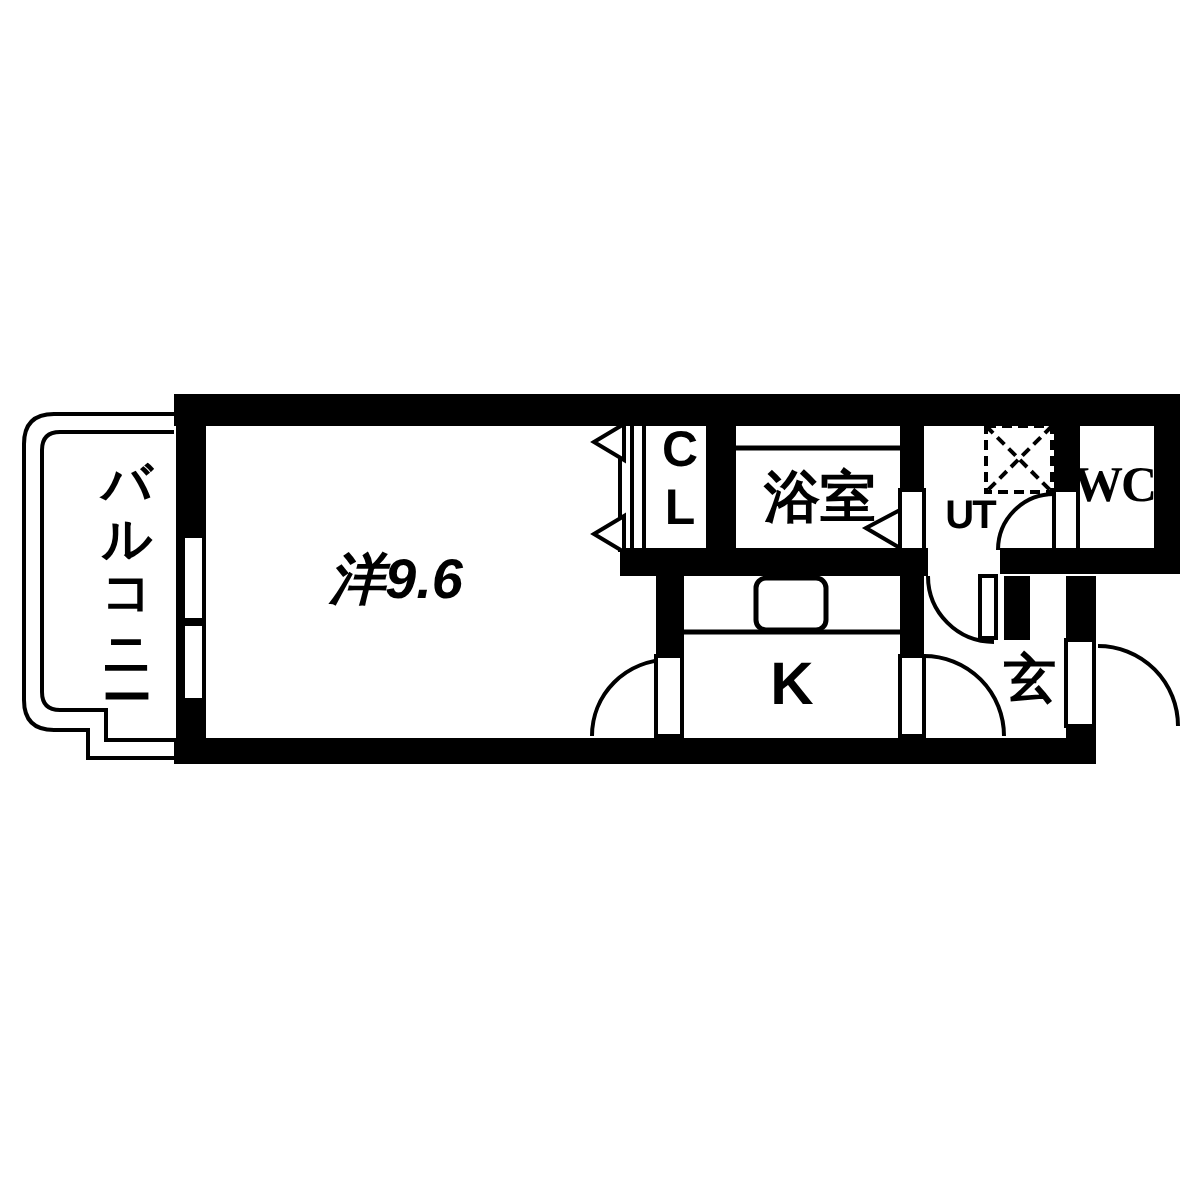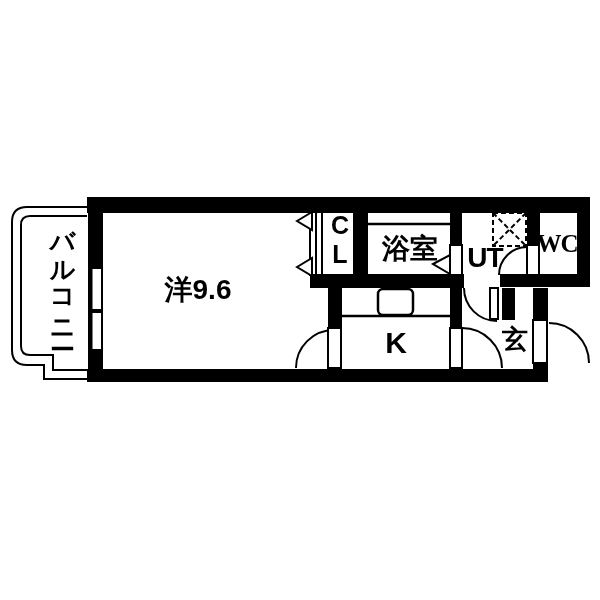--- a/index.html
+++ b/index.html
@@ -97,30 +97,30 @@
       </g>
       <g>
         <path d="M 549 323 A 40 40 0 0 1 589 363"></path>
         <rect x="533" y="320" width="14" height="43" fill="#ffffff"></rect>
       </g>
     </g>
   </svg>
 
   <div class="lbl-vert" style="left:50px;top:213px;font-size:25px;">バルコニー</div>
 
-  <div class="lbl" style="left:198px;top:290px;font-size:28px;">洋9.6</div>
+  <div class="lbl" style="left:198px;top:290px;font-size:28px;font-style:italic;">洋9.6</div>
 
   <div class="lbl lbl-cl" style="left:340px;top:240px;font-size:25px;">
     <span>C</span><br>
     <span>L</span>
   </div>
 
   <div class="lbl" style="left:410px;top:249px;font-size:28px;">浴室</div>
 
-  <div class="lbl" style="left:485px;top:258px;font-size:28px;letter-spacing:-1px;">UT</div>
+  <div class="lbl" style="left:485px;top:258px;font-size:20px;letter-spacing:-1px;">UT</div>
 
   <div class="lbl" style="left:557px;top:243px;font-size:25px;letter-spacing:-1px;font-family:Liberation Serif, serif;">WC</div>
 
   <div class="lbl" style="left:396px;top:343px;font-size:30px;">K</div>
 
   <div class="lbl" style="left:515px;top:339px;font-size:26px;">玄</div>
 
 </div>
 
 </body></html>

